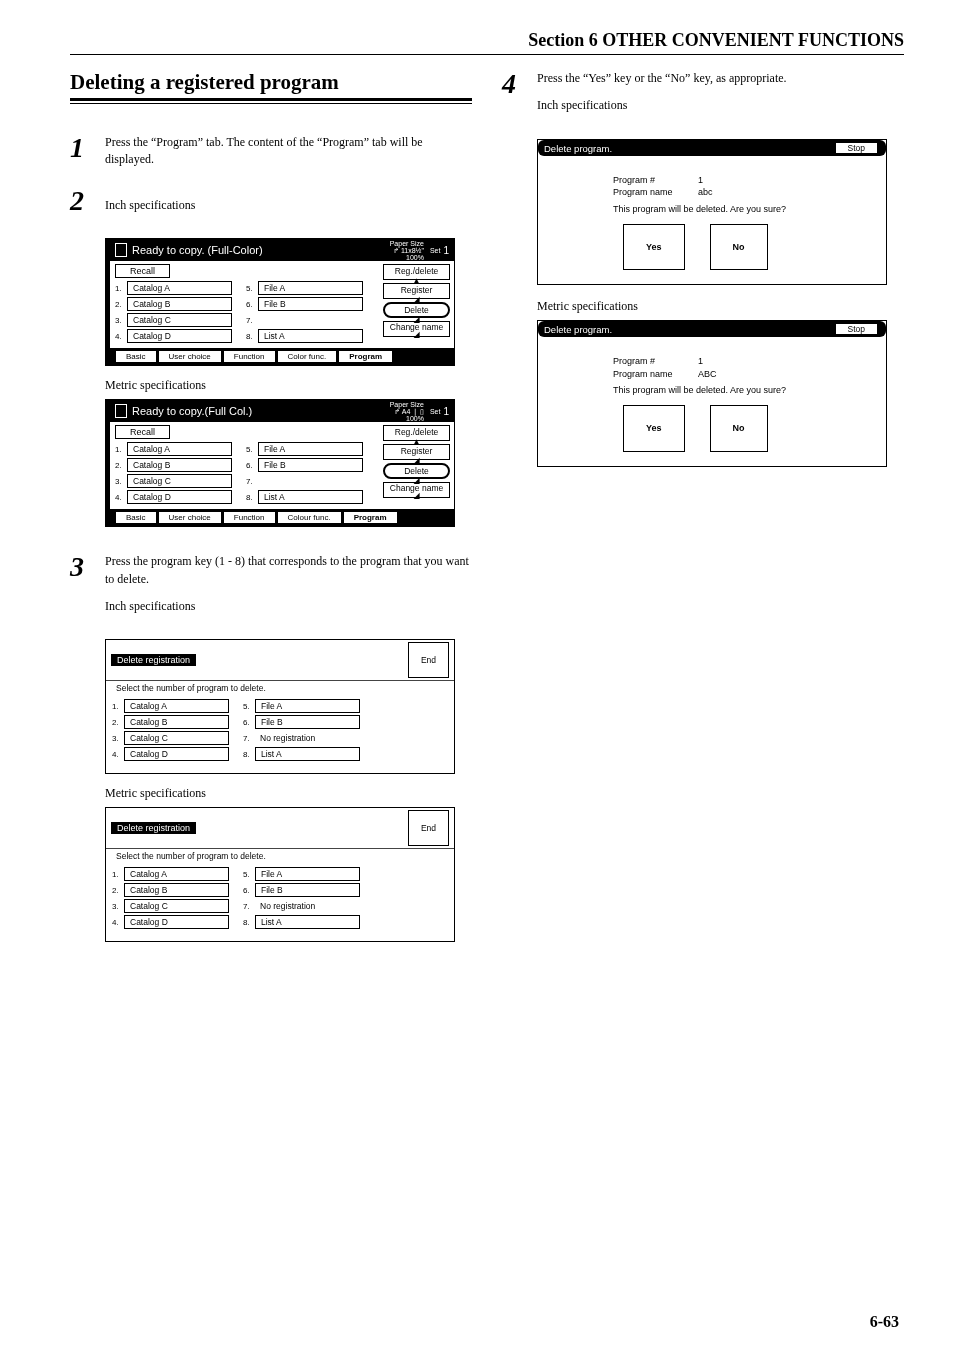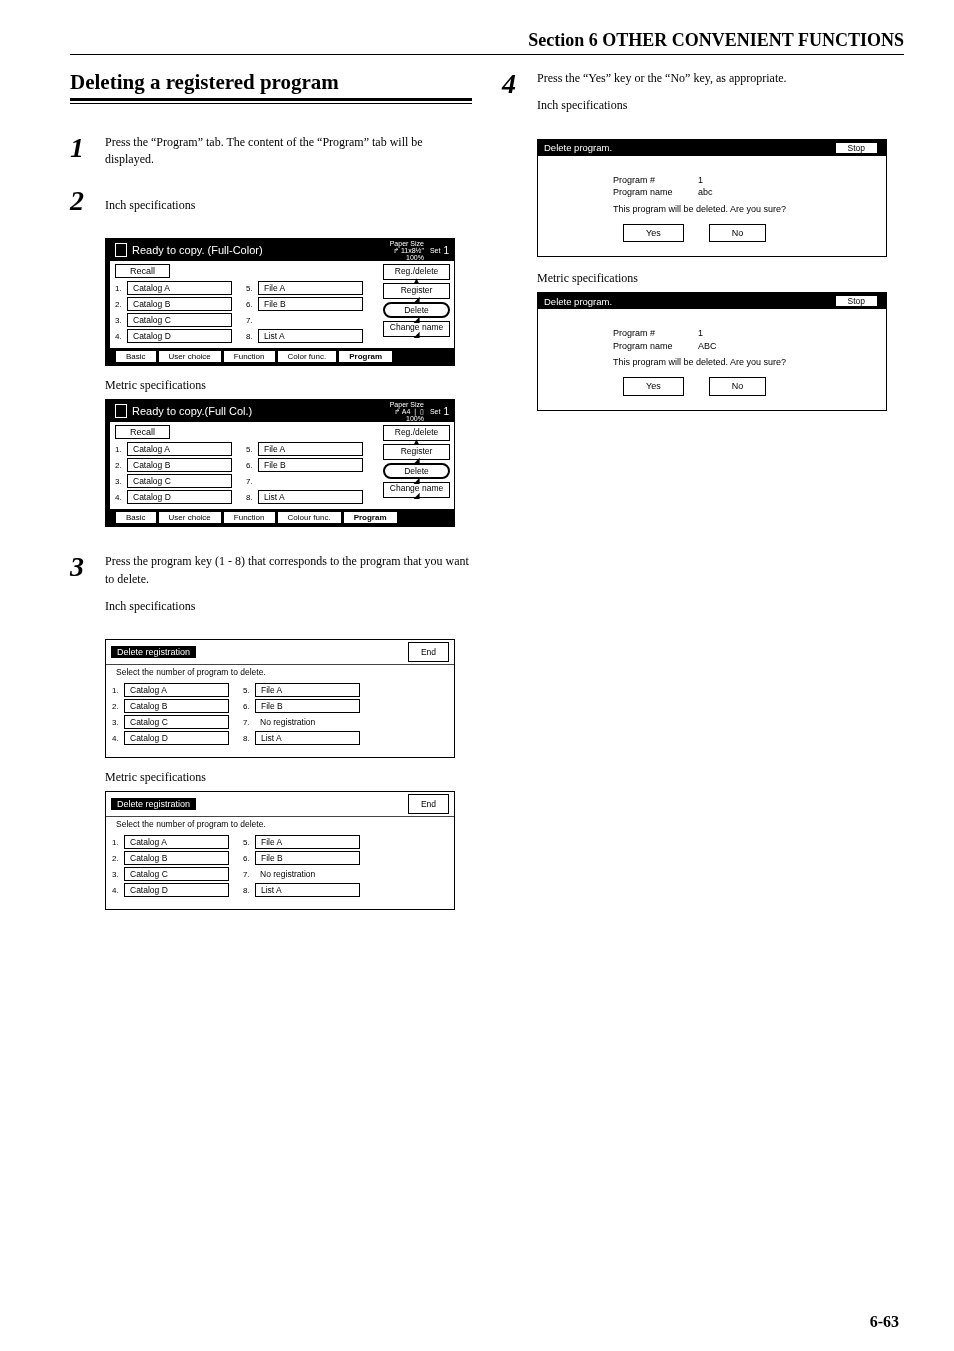--- a/index.html
+++ b/index.html
@@ -71,36 +71,36 @@
   .tabs-row { background:#000; padding:2px 5px; display:flex; gap:1px;}
   .tabs-row .tab { background:#fff; color:#000; font-size:8px; padding:1px 10px; border:1px solid #000;}
   .tabs-row .tab.active { font-weight:bold;}
   
   .panel-light {
     width: 350px; font-family: Arial, sans-serif; font-size: 9px;
     border: 1px solid #000; margin-left: 35px; margin-bottom: 12px;
   }
   .pl-top { background:#fff; border-bottom:1px solid #444; display:flex; padding:2px 5px; align-items:center;}
   .pl-top .t { background:#000; color:#fff; padding:1px 6px; font-size:9px;}
-  .pl-top .endb { margin-left:auto; border:1px solid #000; padding:4px 12px; font-size:8.5px;}
+  .pl-top .endb { margin-left:auto; border:1px solid #000; padding:12px 12px; font-size:8.5px;}
   .pl-sub { font-size:8.5px; padding:2px 10px;}
   .pl-body { padding:4px 6px 10px 6px;}
   
   .panel-dialog {
     width: 350px; font-family: Arial, sans-serif; font-size: 9px;
     border: 1px solid #000; margin-left: 35px; margin-bottom: 14px;
     padding-bottom: 10px;
   }
-  .pdg-top { background:#000; color:#fff; padding:2px 6px; display:flex; align-items:center; font-size:9.5px;}
+  .pdg-top { background:#000; color:#fff; padding:2px 6px; display:flex; align-items:flex-end; font-size:9.5px;border-radius:6px;}
   .pdg-top .stopb { margin-left:auto; background:#fff; color:#000; border:1px solid #000; padding:0 12px; font-size:8.5px; border-right: 3px solid #000;}
   .pdg-body { padding: 18px 40px 4px 75px; font-size: 9px; line-height:1.4;}
   .pdg-label { display:flex; }
   .pdg-label .k { width: 85px;}
   .ynrow { display:flex; gap: 25px; margin-top:8px; justify-content:flex-start; padding-left:10px;}
-  .ynb { border:1px solid #000; padding:2px 22px; font-size:9px;}
+  .ynb { border:1px solid #000; padding:16px 22px; font-size:9px;font-weight:bold;}
   .page-num {
     position: absolute; bottom: 20px; right: 55px;
     font-family: Georgia, serif; font-weight: bold; font-size: 16px;
   }
 </style>
 </head>
 <body>
 
 <div class="section-header">Section 6  OTHER CONVENIENT FUNCTIONS</div>
 <hr class="section-rule">

